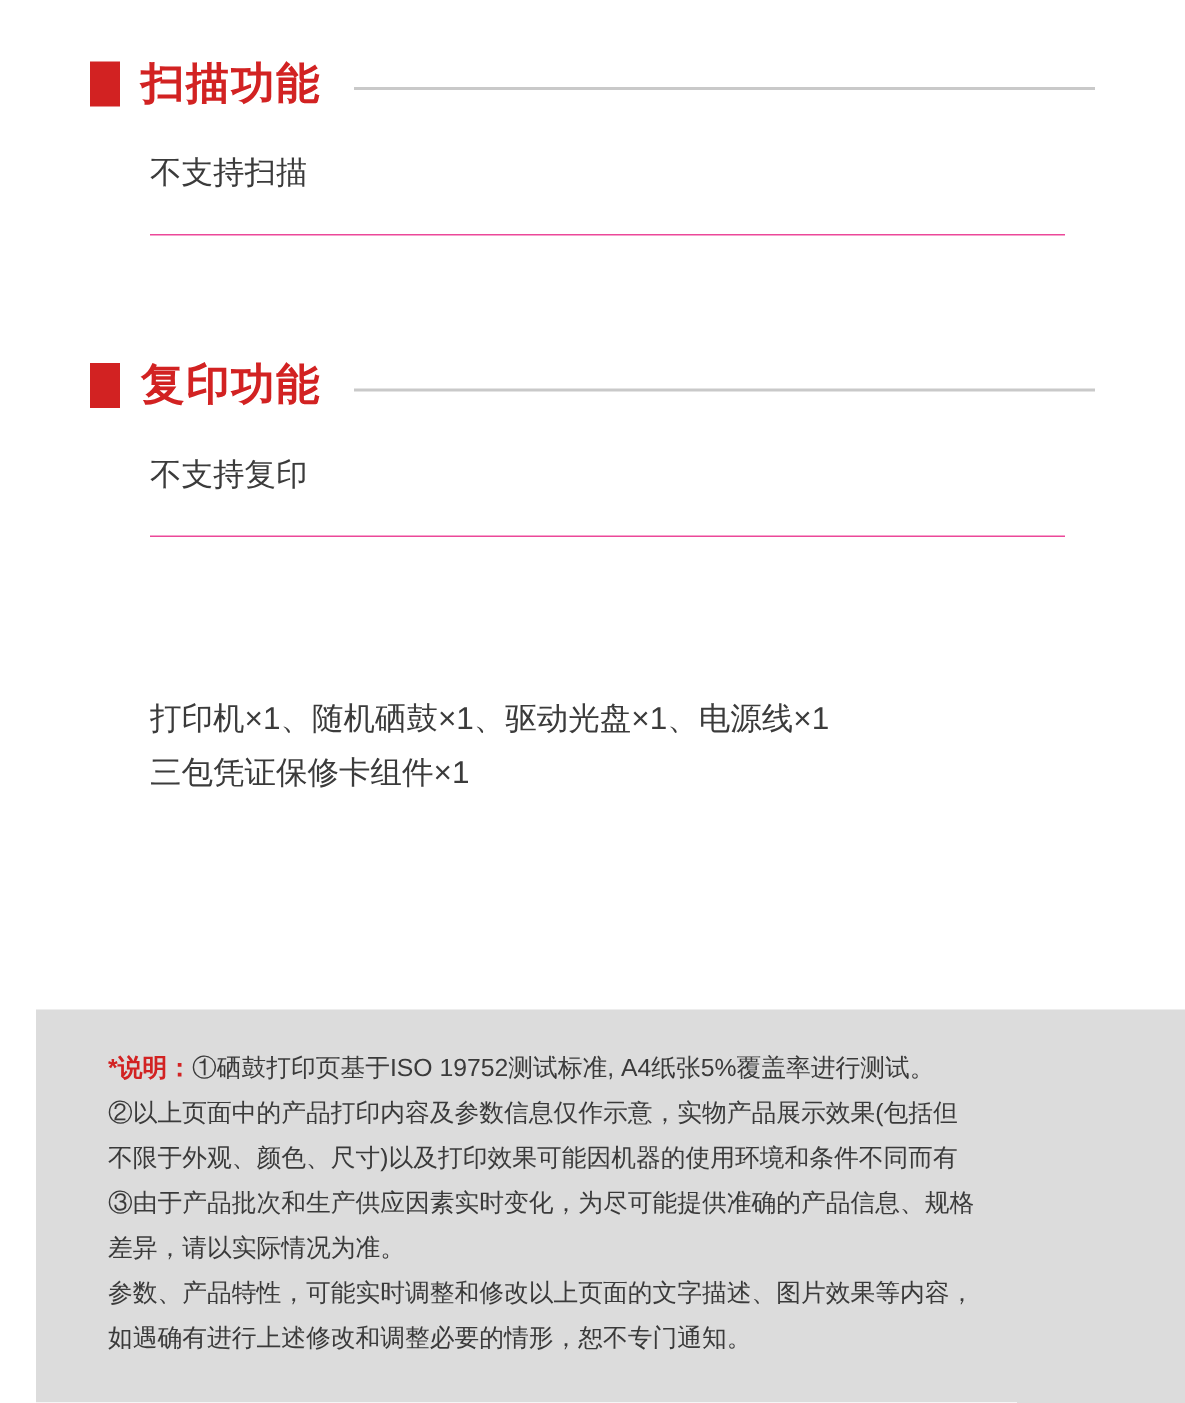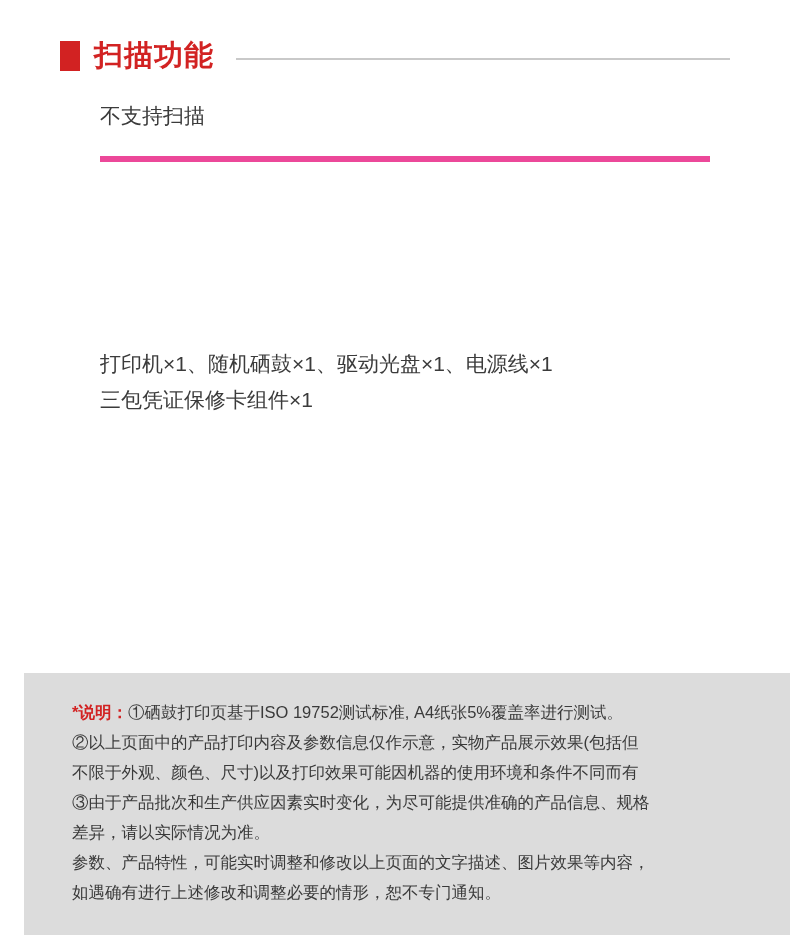--- a/index.html
+++ b/index.html
@@ -46,21 +46,21 @@
   .header-rule {
     flex: 1 1 auto;
     height: 2px;
     background: #c9c9c9;
     margin-left: 8px;
     margin-top: 6px;
   }
   .section-body {
     margin: 0 20px 0 40px;
     padding: 22px 0 22px 0;
-    border-bottom: 6px solid #ec4899;
+    border-bottom: 1px solid #ec4899;
   }
   .body-line {
     font-size: 21px;
     color: #3b3b3b;
     line-height: 36px;
   }
   .section-body.no-rule {
     border-bottom: none;
   }
 
@@ -100,20 +100,28 @@
       <div class="marker"></div>
       <div class="section-title">扫描功能</div>
       <div class="header-rule"></div>
     </div>
     <div class="section-body">
       <div class="body-line">不支持扫描</div>
     </div>
   </div>
 
   <div class="section sp-copy">
+    <div class="section-header">
+      <div class="marker"></div>
+      <div class="section-title">复印功能</div>
+      <div class="header-rule"></div>
+    </div>
+    <div class="section-body">
+      <div class="body-line">不支持复印</div>
+    </div>
   </div>
 
   <div class="section sp-pack">
     <div class="section-body no-rule">
       <div class="body-line">打印机×1、随机硒鼓×1、驱动光盘×1、电源线×1</div>
       <div class="body-line">三包凭证保修卡组件×1</div>
     </div>
   </div>
 
   <div class="note">

